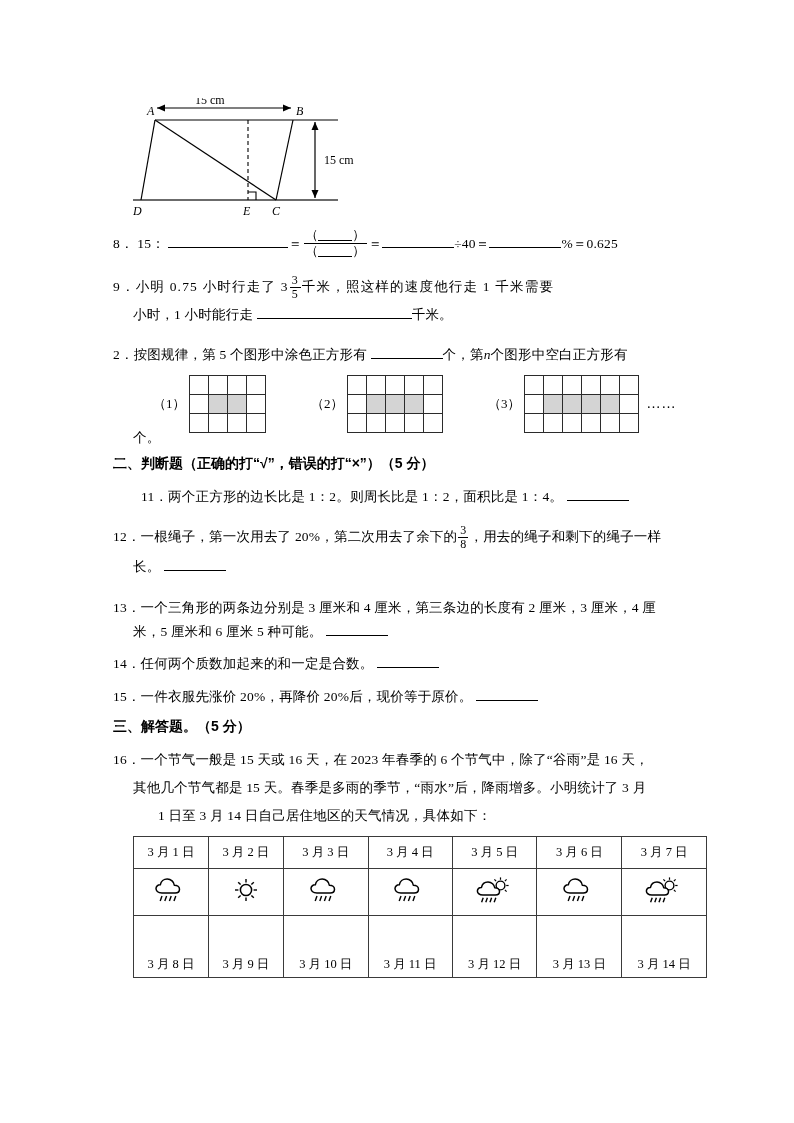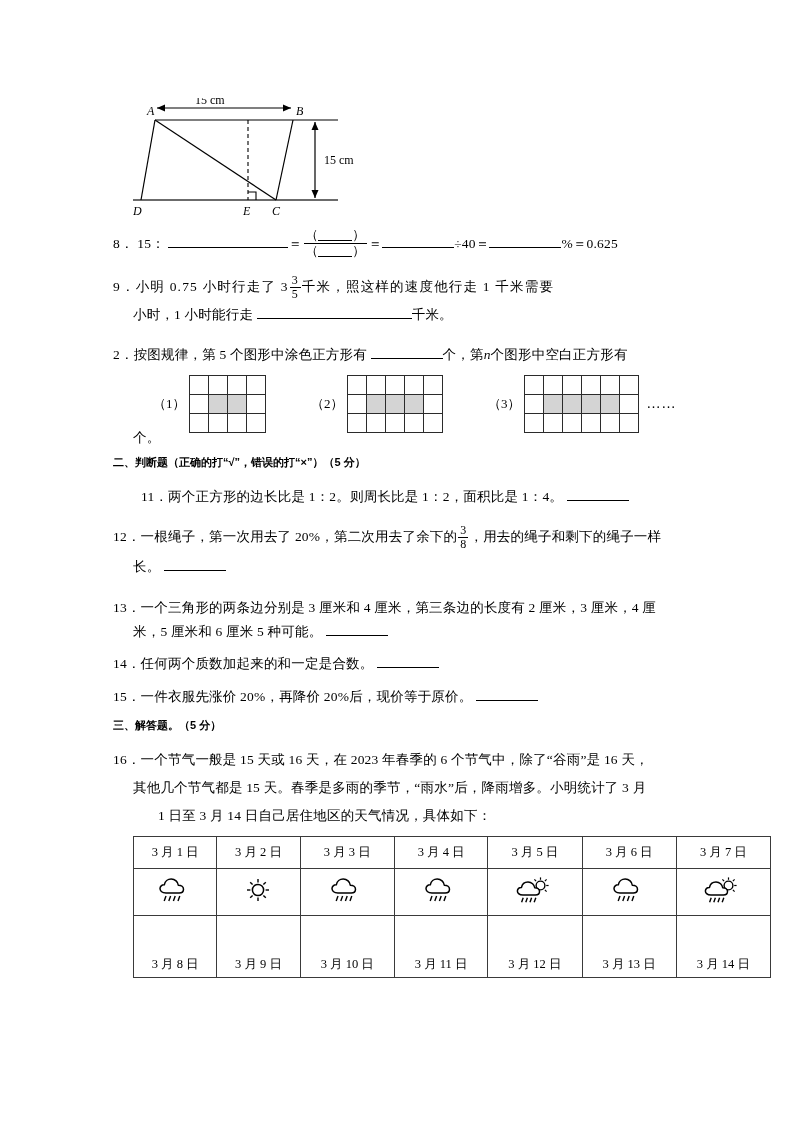--- a/index.html
+++ b/index.html
@@ -81,21 +81,21 @@
     border-bottom: 1px solid #000;
     height: 0.85em;
     vertical-align: -0.15em;
   }
 
   
   .section-head {
     position: absolute;
     font-family: "Liberation Sans", "DejaVu Sans", sans-serif;
     font-weight: bold;
-    font-size: 11px;
+    font-size: 14px;
     white-space: nowrap;
   }
 
   
   .pattern-row {
     position: absolute;
     left: 133px;
     top: 375px;
     width: 560px;
     height: 62px;
@@ -132,21 +132,21 @@
     margin-left: 8px;
     white-space: nowrap;
   }
 
   
   .weather-table {
     position: absolute;
     left: 133px;
     top: 836px;
     border-collapse: collapse;
-    width: 638px;
+    width: 574px;
   }
   .weather-table td {
     border: 1px solid #3a3a3a;
     text-align: center;
     vertical-align: middle;
     font-size: 12.5px;
     font-family: "Liberation Serif", "DejaVu Serif", serif;
     padding: 0;
   }
   .weather-table tr.date-row td { height: 31px; }

